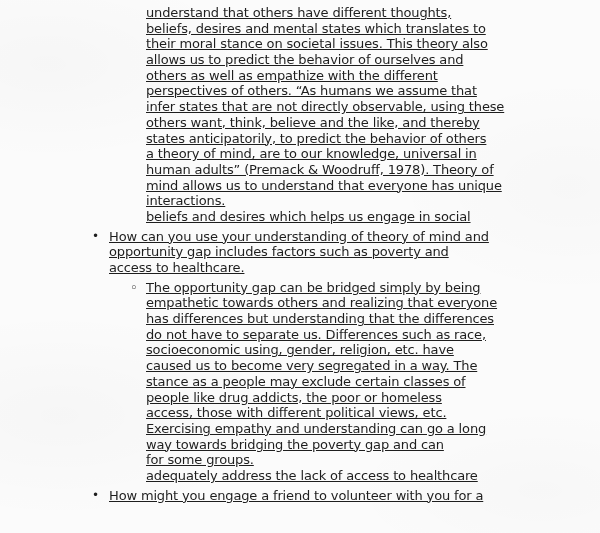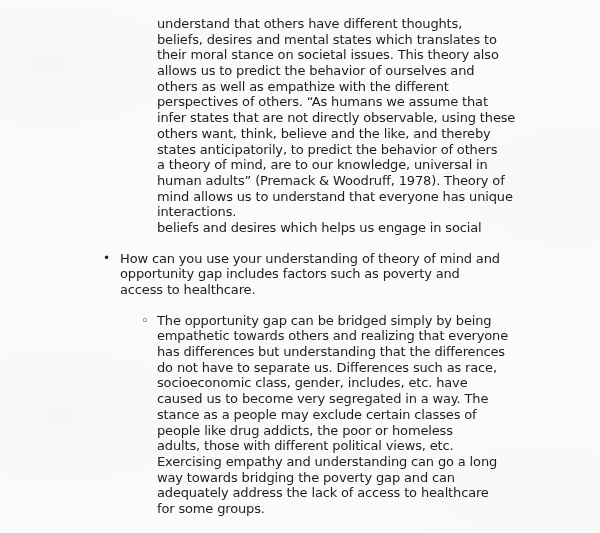--- a/index.html
+++ b/index.html
@@ -27,21 +27,22 @@
     
     background:
       radial-gradient(ellipse 300px 140px at 8% 12%, rgba(0,0,0,0.020), rgba(0,0,0,0) 70%),
       radial-gradient(ellipse 260px 160px at 95% 35%, rgba(0,0,0,0.016), rgba(0,0,0,0) 70%),
       radial-gradient(ellipse 320px 150px at 10% 78%, rgba(0,0,0,0.018), rgba(0,0,0,0) 70%),
       radial-gradient(ellipse 280px 120px at 90% 92%, rgba(0,0,0,0.016), rgba(0,0,0,0) 70%),
       #fbfbfb;
   }
   .block {
     position: relative;
-    margin: 15px;
+    margin: 4px;
+    text-decoration: underline;
   }
   .block .marker {
     position: absolute;
     top: 0;
   }
   .lvl1 > .marker { left: 88px; font-size: 12px; }
   .lvl2 > .marker { left: 126px; font-size: 13px; }
   .lvl1 > .lines { margin-left: 105px; }
   .lvl2 > .lines { margin-left: 142px; }
   .line {
@@ -79,29 +80,29 @@
         <div class="line">access to healthcare.</div>
       </div>
     </div>
     <div class="block lvl2">
       <span class="marker">◦</span>
       <div class="lines">
         <div class="line">The opportunity gap can be bridged simply by being</div>
         <div class="line">empathetic towards others and realizing that everyone</div>
         <div class="line">has differences but understanding that the differences</div>
         <div class="line">do not have to separate us. Differences such as race,</div>
-        <div class="line">socioeconomic class, gender, includes, etc. have</div>
+        <div class="line">socioeconomic using, gender, religion, etc. have</div>
         <div class="line">caused us to become very segregated in a way. The</div>
         <div class="line">stance as a people may exclude certain classes of</div>
         <div class="line">people like drug addicts, the poor or homeless</div>
-        <div class="line">adults, those with different political views, etc.</div>
+        <div class="line">access, those with different political views, etc.</div>
         <div class="line">Exercising empathy and understanding can go a long</div>
         <div class="line">way towards bridging the poverty gap and can</div>
+        <div class="line">for some groups.</div>
         <div class="line">adequately address the lack of access to healthcare</div>
-        <div class="line">for some groups.</div>
       </div>
     </div>
     <div class="block lvl1">
       <span class="marker">•</span>
       <div class="lines">
         <div class="line">How might you engage a friend to volunteer with you for a</div>
       </div>
     </div>
   </main>
 

